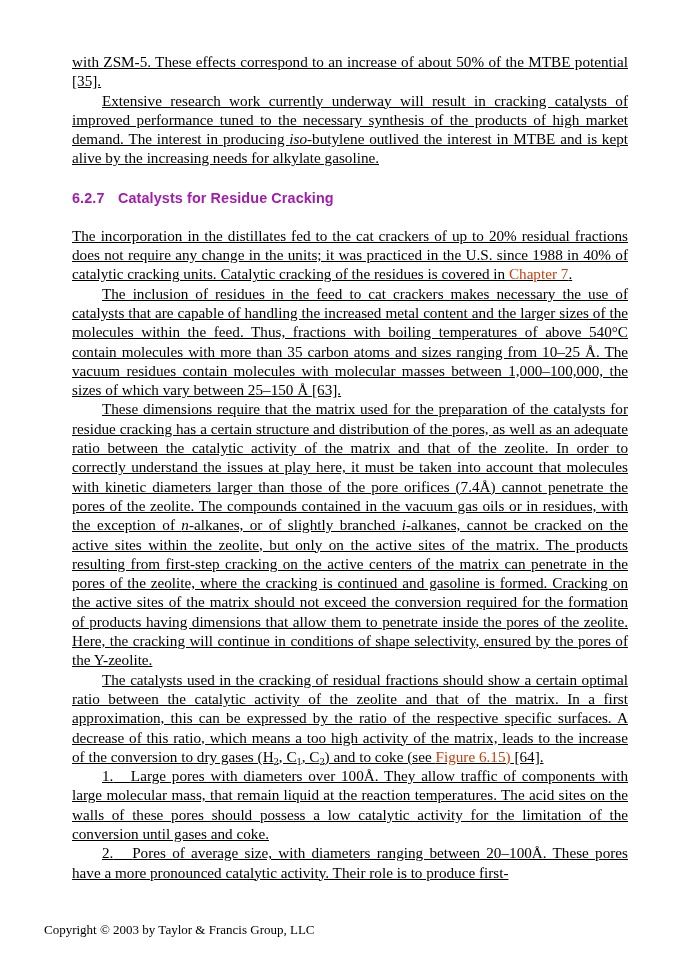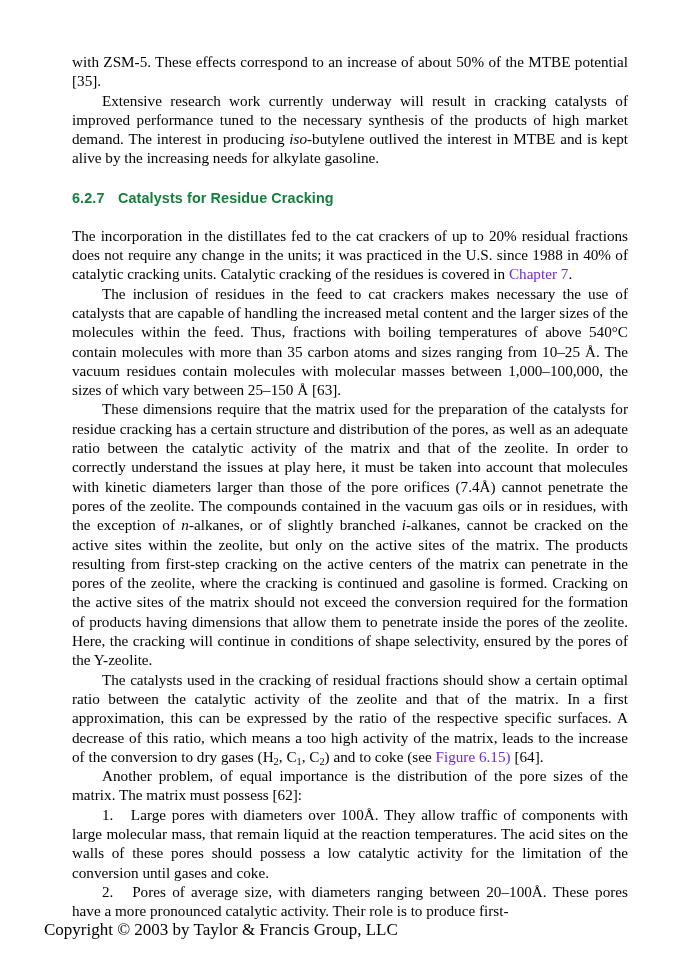--- a/index.html
+++ b/index.html
@@ -33,64 +33,65 @@
 
   p.body-par {
     margin: 0;
     font-size: 15.2px;
     line-height: 19.3px;
     text-align: justify;
     text-justify: inter-word;
     -webkit-hyphens: none;
     hyphens: none;
     color: #000000;
+    text-decoration: underline;
   }
 
   p.indent {
     text-indent: 30px;
   }
 
   h2.section-heading {
     font-family: "Liberation Sans", "DejaVu Sans", sans-serif;
     font-size: 14.4px;
     font-weight: bold;
     margin: 0;
     padding: 0;
     line-height: 19px;
     letter-spacing: 0.1px;
-    color: #15803d;
+    color: #a21caf;
   }
 
   h2.section-heading .sec-num {
     display: inline-block;
     min-width: 46px;
   }
 
   .spacer-before-heading { height: 21px; }
   .spacer-after-heading  { height: 18px; }
 
   a.doclink, .doclink {
-    color: #6d28d9;
+    color: #c2410c;
     text-decoration: none;
   }
 
   .ital { font-style: italic; }
 
   sub {
     font-size: 0.68em;
     line-height: 0;
     vertical-align: -0.28em;
   }
 
   .footer {
     position: absolute;
     left: 44px;
     top: 922px;
     font-family: "Liberation Serif", "DejaVu Serif", serif;
-    font-size: 17px;
+    font-size: 13px;
     line-height: 16px;
     color: #000000;
     white-space: nowrap;
   }
 </style>
 </head>
 <body>
 
 <div class="page">
 
@@ -121,23 +122,20 @@
     </p>
 
     <p class="body-par indent">
       <span>These dimensions require that the matrix used for the preparation of the catalysts for residue cracking has a certain structure and distribution of the pores, as well as an adequate ratio between the catalytic activity of the matrix and that of the zeolite. In order to correctly understand the issues at play here, it must be taken into account that molecules with kinetic diameters larger than those of the pore orifices (7.4Å) cannot penetrate the pores of the zeolite. The compounds contained in the vacuum gas oils or in residues, with the exception of </span><span class="ital">n</span><span>-alkanes, or of slightly branched </span><span class="ital">i</span><span>-alkanes, cannot be cracked on the active sites within the zeolite, but only on the active sites of the matrix. The products resulting from first-step cracking on the active centers of the matrix can penetrate in the pores of the zeolite, where the cracking is continued and gasoline is formed. Cracking on the active sites of the matrix should not exceed the conversion required for the formation of products having dimensions that allow them to penetrate inside the pores of the zeolite. Here, the cracking will continue in conditions of shape selectivity, ensured by the pores of the Y-zeolite.</span>
     </p>
 
     <p class="body-par indent">
       <span>The catalysts used in the cracking of residual fractions should show a certain optimal ratio between the catalytic activity of the zeolite and that of the matrix. In a first approximation, this can be expressed by the ratio of the respective specific surfaces. A decrease of this ratio, which means a too high activity of the matrix, leads to the increase of the conversion to dry gases (H</span><sub>2</sub><span>, C</span><sub>1</sub><span>, C</span><sub>2</sub><span>) and to coke (see </span><a class="doclink" href="#">Figure 6.15)</a><span> [64].</span>
     </p>
 
-    <p class="body-par indent">
-      <span>Another problem, of equal importance is the distribution of the pore sizes of the matrix. The matrix must possess [62]:</span>
-    </p>
 
     <p class="body-par indent">
       <span>1.</span>&nbsp;&nbsp;&nbsp;<span>Large pores with diameters over 100Å. They allow traffic of components with large molecular mass, that remain liquid at the reaction temperatures. The acid sites on the walls of these pores should possess a low catalytic activity for the limitation of the conversion until gases and coke.</span>
     </p>
 
     <p class="body-par indent">
       <span>2.</span>&nbsp;&nbsp;&nbsp;<span>Pores of average size, with diameters ranging between 20–100Å. These pores have a more pronounced catalytic activity. Their role is to produce first-</span>
     </p>
 
   </div>

